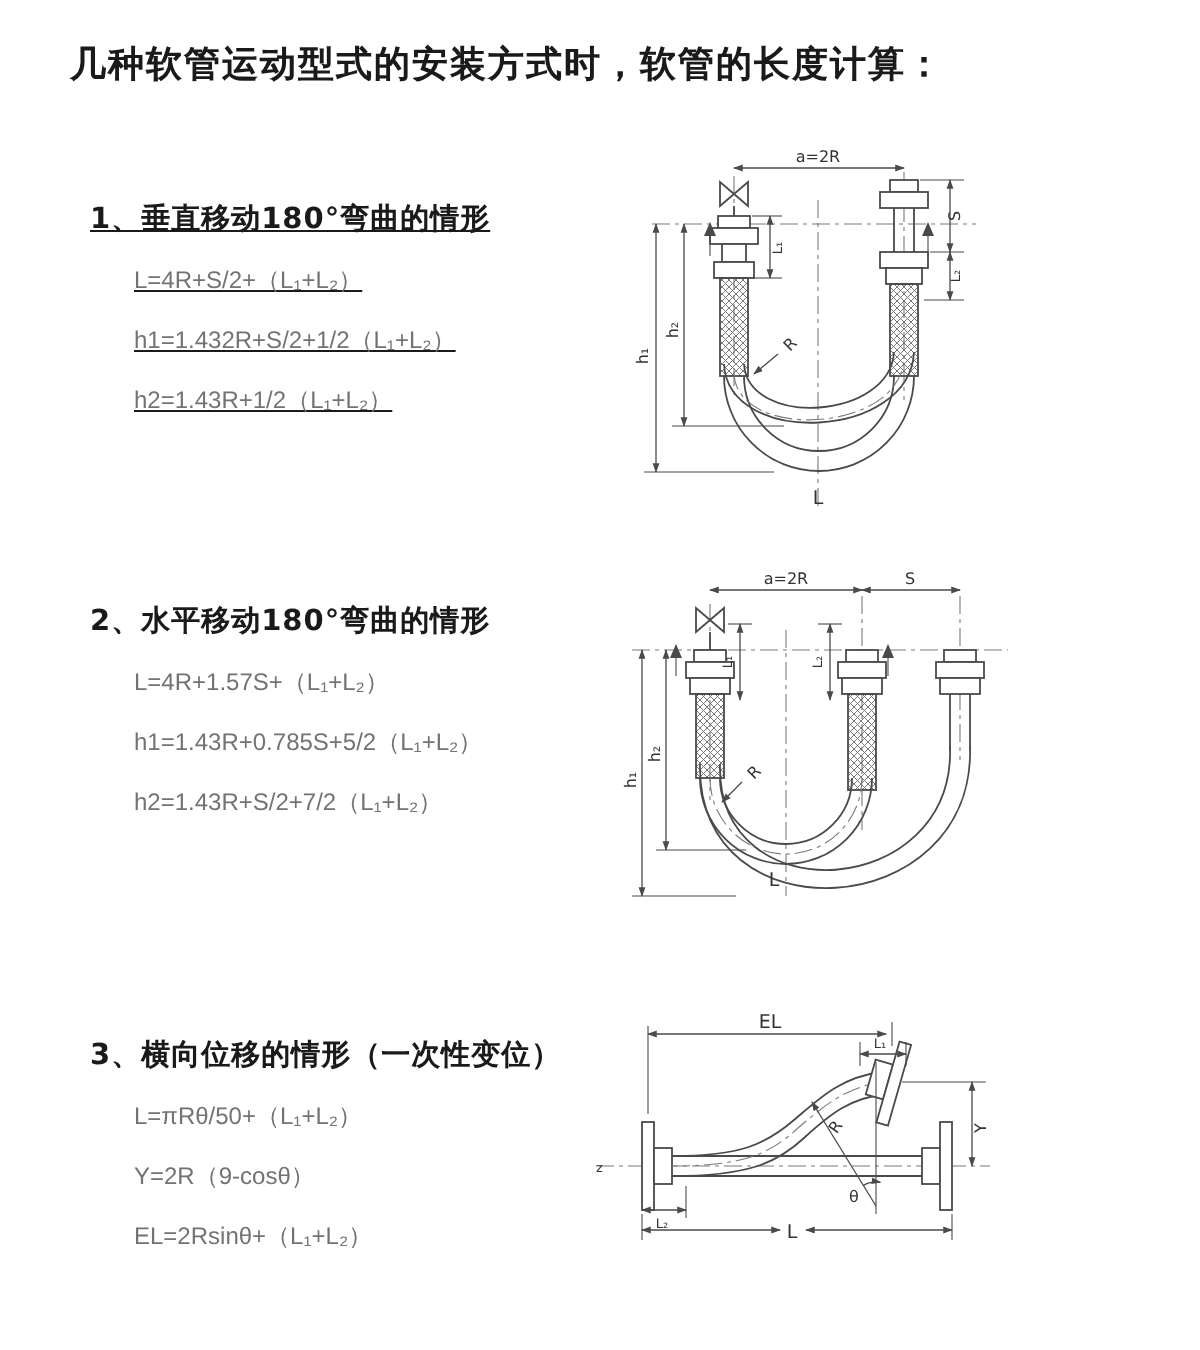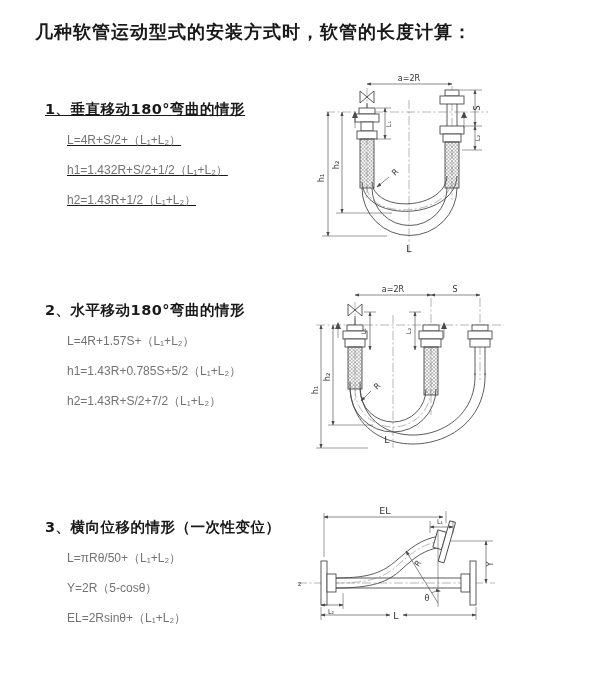--- a/index.html
+++ b/index.html
@@ -50,21 +50,21 @@
   <div class="section" style="top:301px;">
     <div class="section-heading">2、水平移动180°弯曲的情形</div>
     <div class="formula">L=4R+1.57S+（L₁+L₂）</div>
     <div class="formula">h1=1.43R+0.785S+5/2（L₁+L₂）</div>
     <div class="formula">h2=1.43R+S/2+7/2（L₁+L₂）</div>
   </div>
 
   <div class="section" style="top:498px;margin-top:20px;">
     <div class="section-heading">3、横向位移的情形（一次性变位）</div>
     <div class="formula">L=πRθ/50+（L₁+L₂）</div>
-    <div class="formula">Y=2R（5-cosθ）</div>
+    <div class="formula">Y=2R（9-cosθ）</div>
     <div class="formula">EL=2Rsinθ+（L₁+L₂）</div>
   </div>
 
   <svg class="diagram" style="left:312px; top:70px;" width="280" height="190" viewBox="0 0 280 190">
     <defs>
       <pattern id="braid" width="3.5" height="3.5" patternUnits="userSpaceOnUse">
         <path d="M0,0 L3.5,3.5 M3.5,0 L0,3.5" stroke="#6a6a6a" stroke-width="0.45"></path>
       </pattern>
       <marker id="ar" viewBox="0 0 10 10" refX="9" refY="5" markerWidth="7.5" markerHeight="7.5" orient="auto-start-reverse">
         <path d="M0,1.5 L10,5 L0,8.5 z" fill="#4a4a4a"></path>

